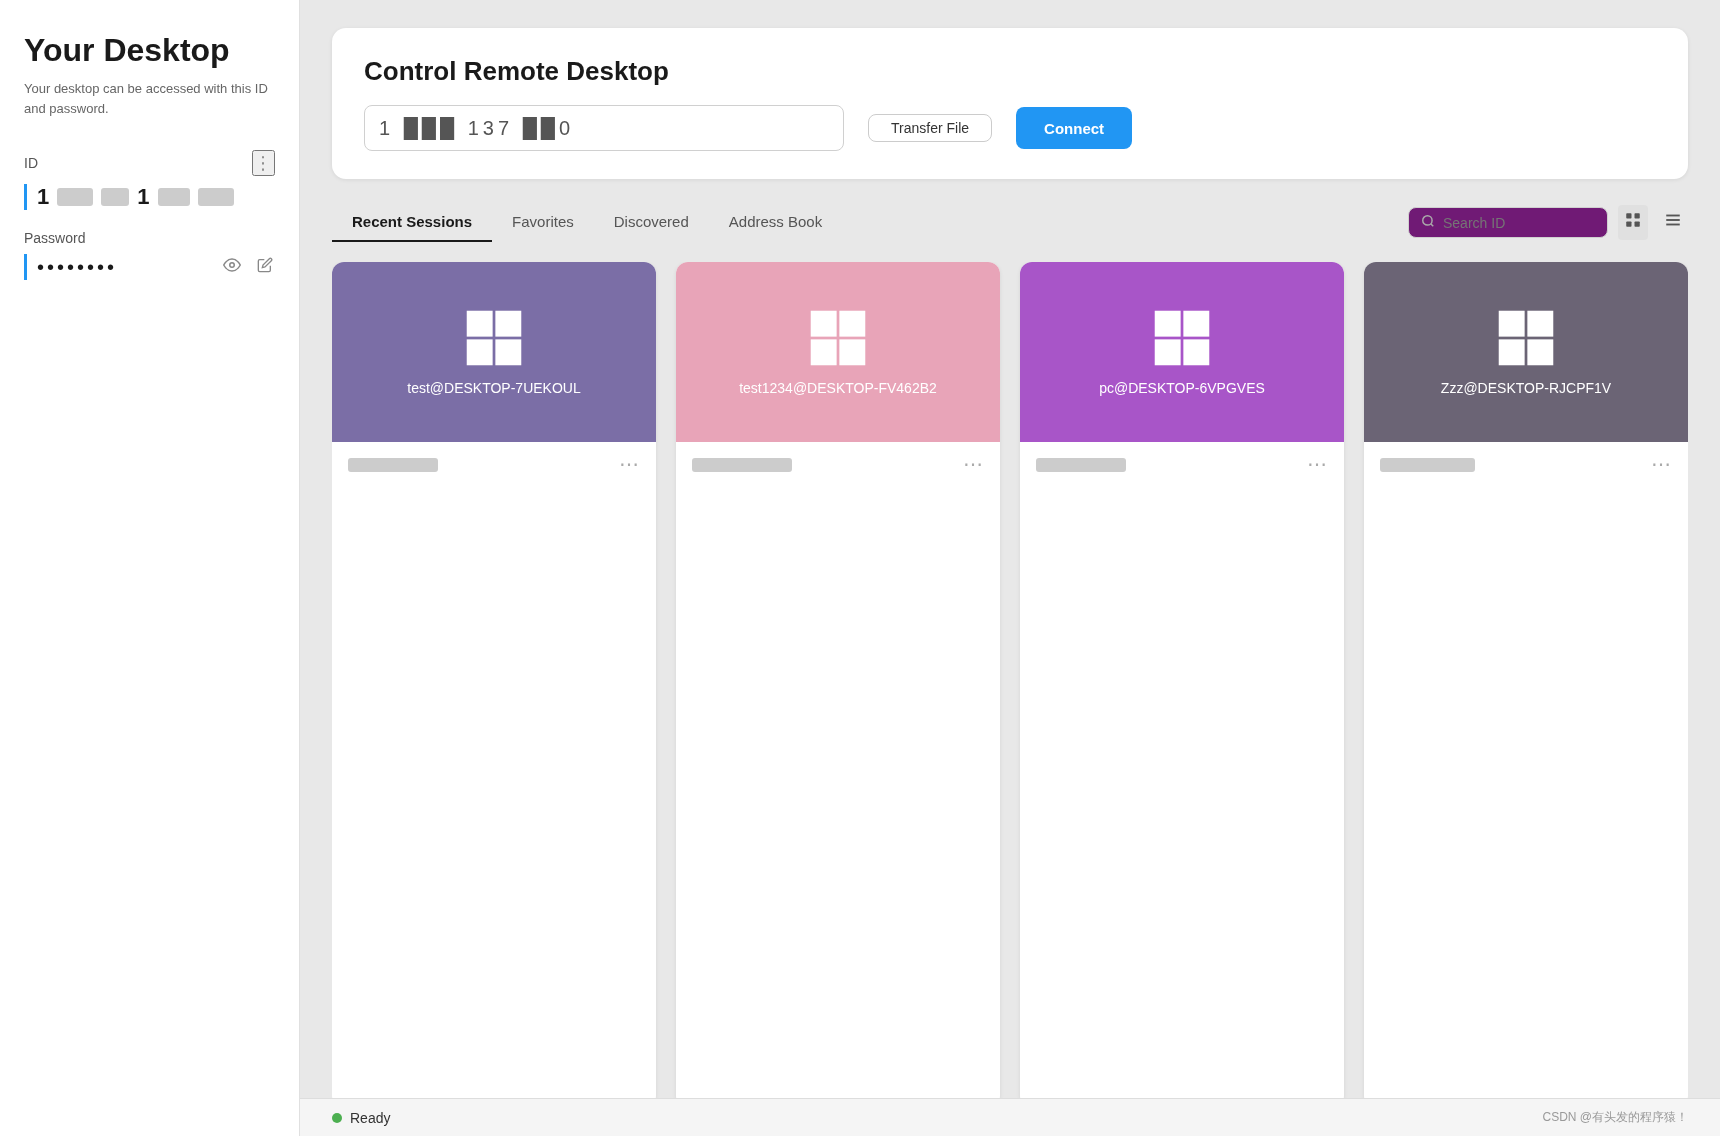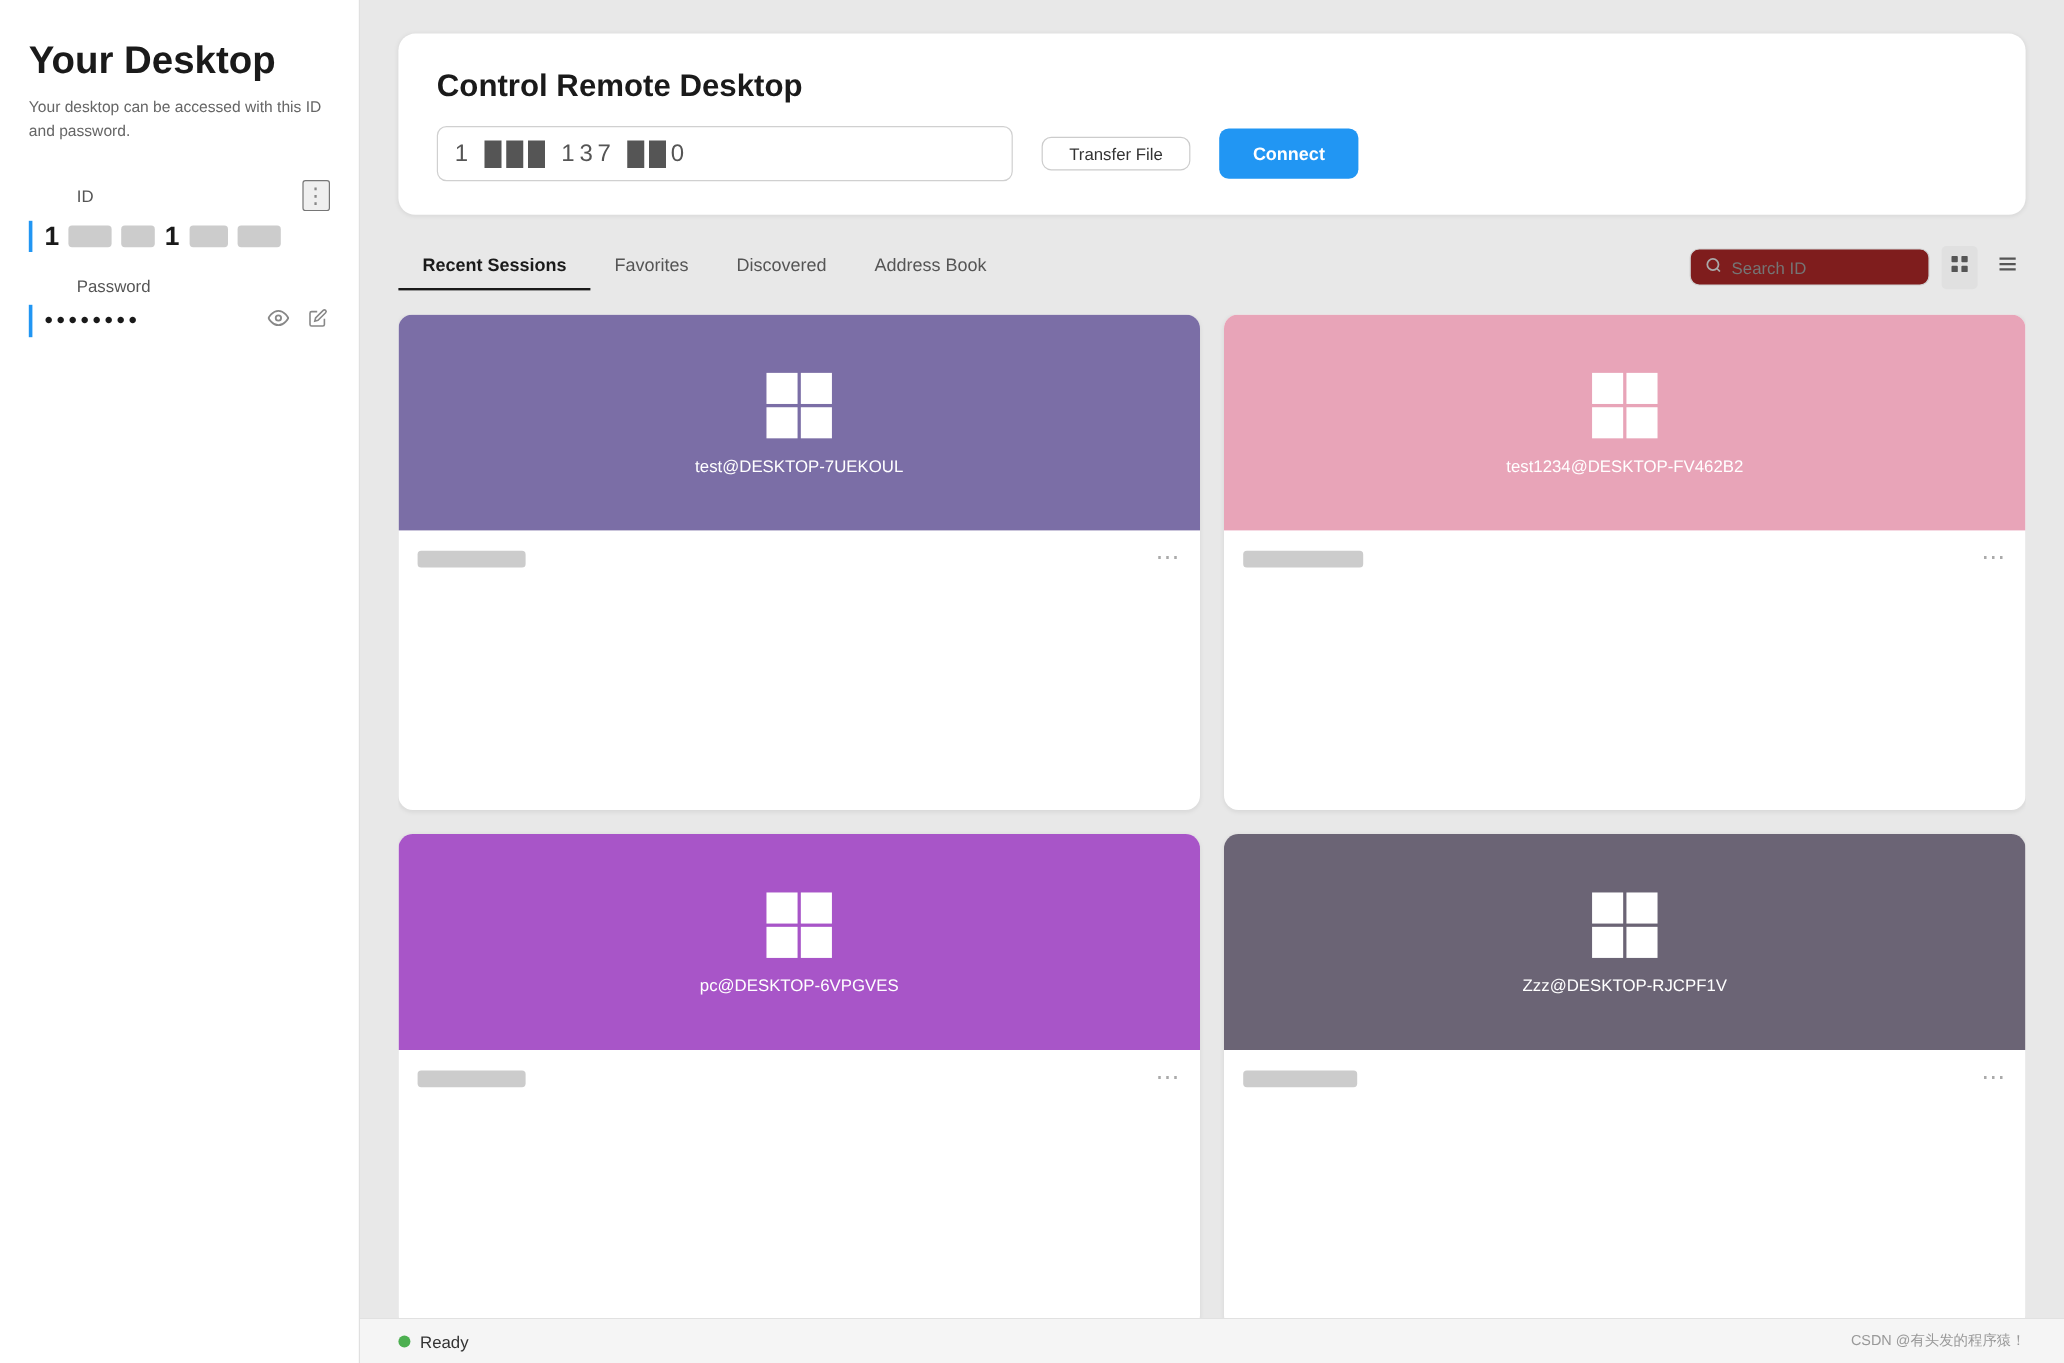--- a/index.html
+++ b/index.html
@@ -35,21 +35,20 @@
       line-height: 1.5;
     }
     .sidebar-section {
       margin-bottom: 20px;
     }
     .sidebar-section-header {
       display: flex;
       align-items: center;
       justify-content: space-between;
       margin-bottom: 8px;
-      margin-left: 40px;
     }
     .sidebar-label {
       font-size: 14px;
       color: #555;
       font-weight: 500;
     }
     .sidebar-dots {
       font-size: 18px;
       color: #888;
       cursor: pointer;
@@ -181,21 +180,21 @@
       font-weight: 600;
     }
     .search-area {
       display: flex;
       align-items: center;
       gap: 10px;
     }
     .search-box {
       display: flex;
       align-items: center;
-      background: #7f1d1d;
+      background: #701a75;
       border: 1.5px solid #d0d0d0;
       border-radius: 8px;
       padding: 6px 12px;
       gap: 8px;
       width: 200px;
     }
     .search-icon {
       color: #aaa;
       font-size: 14px;
     }
@@ -216,21 +215,21 @@
       font-size: 20px;
       border-radius: 4px;
     }
     .view-grid-btn.active {
       background: #e0e0e0;
     }
 
     
     .sessions-grid {
       display: grid;
-      grid-template-columns: 1fr 1fr;
+      grid-template-columns: 1fr 1fr 1fr 1fr;
       gap: 20px;
       overflow-y: auto;
       flex: 1;
     }
 
     .session-card {
       background: #fff;
       border-radius: 12px;
       overflow: hidden;
       box-shadow: 0 1px 4px rgba(0,0,0,0.08);

